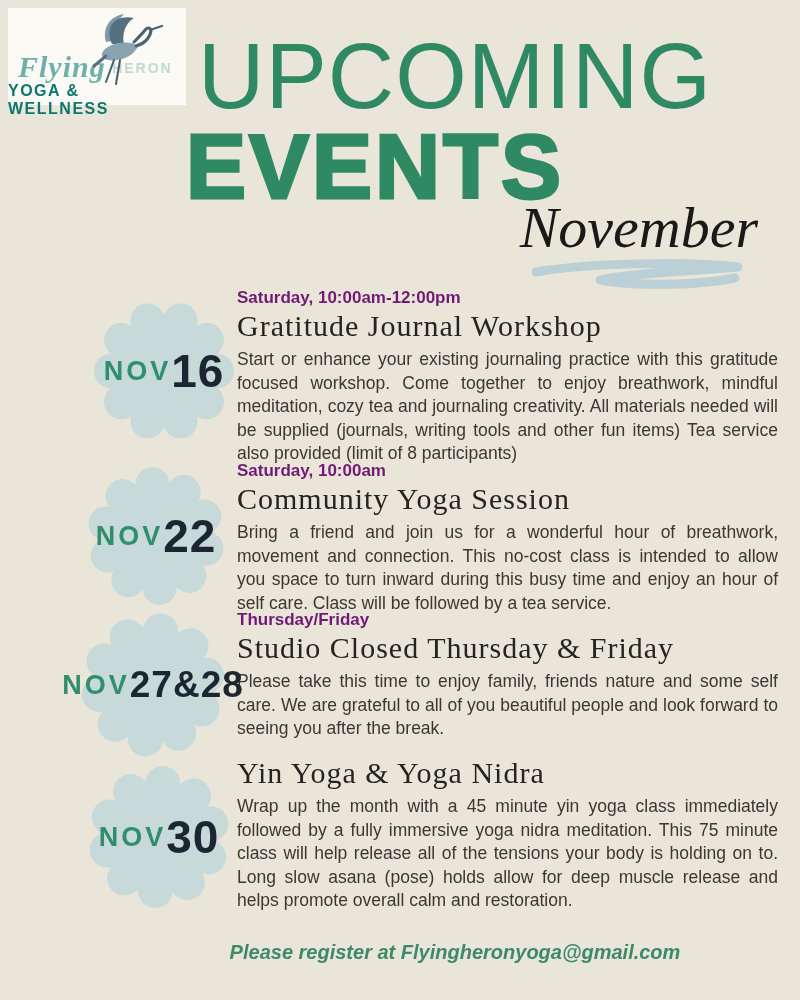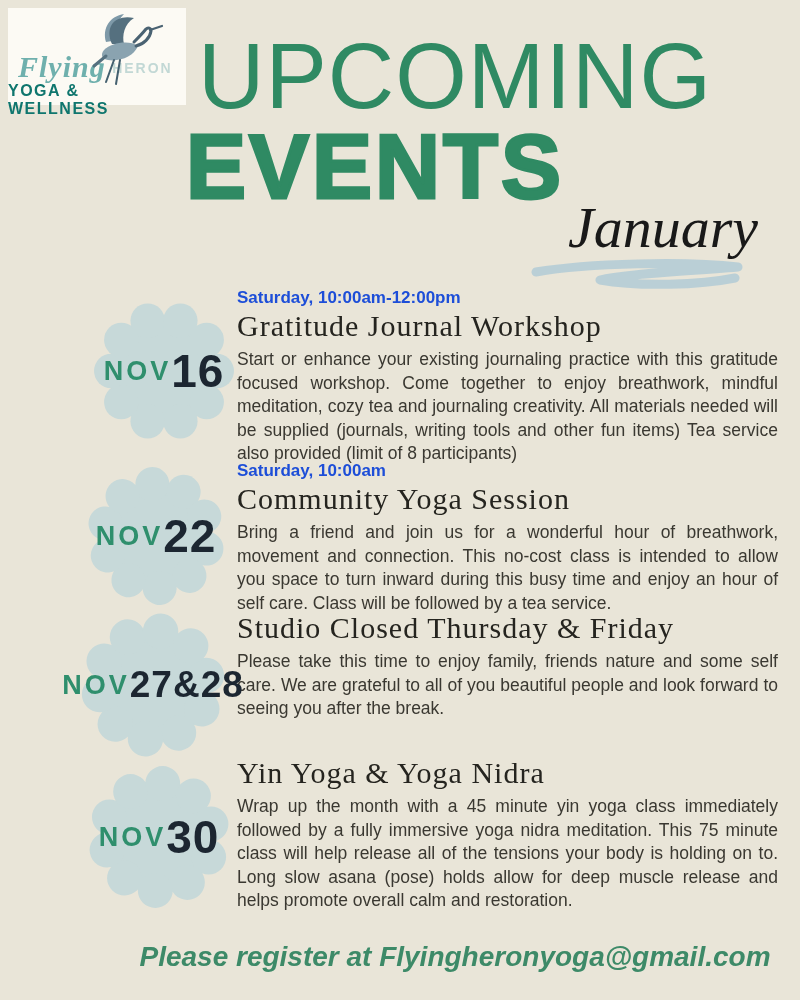--- a/index.html
+++ b/index.html
@@ -66,35 +66,35 @@
   .badge-month {
     font-size:27px; font-weight:700; color:#2f8f6d; letter-spacing:3px; line-height:1.05;
   }
   .badge-day {
     font-size:46px; font-weight:700; color:#1c2631; line-height:1.05; letter-spacing:1px;
   }
   .e3 .badge-day { font-size:37px; }
 
   .etext { margin-left:237px; width:541px; }
   .time {
-    color:#1d4ed8; font-size:17px; font-weight:600; line-height:20px;
+    color:#701a75; font-size:17px; font-weight:600; line-height:20px;
   }
   .etitle {
     font-family:"Liberation Serif", serif; font-weight:500;
     font-size:30px; color:#25241f; line-height:34px; margin:1px 0 5px 0;
     letter-spacing:1px; white-space:nowrap;
   }
   .edesc {
     font-size:17.5px; line-height:23.5px; color:#3a3831; text-align:justify;
   }
 
   
   .footer {
     position:absolute; left:110px; top:941px; width:690px; text-align:center;
-    font-style:italic; font-weight:700; font-size:28px; color:#3d8a68;
+    font-style:italic; font-weight:700; font-size:20px; color:#3d8a68;
   }
 </style>
 </head>
 <body>
 
 <div class="logo-box">
   <svg class="heron-svg" viewBox="0 0 110 74">
 
     <path d="M52,30 C48,16 56,4 70,2 C62,10 62,20 64,28 Z" fill="#7e99a8"></path>
 
@@ -113,21 +113,21 @@
   </svg>
   <div class="logo-line1">
     <span class="logo-flying">Flying</span>
     <span class="logo-heron">HERON</span>
   </div>
   <div class="logo-line2">YOGA &amp; WELLNESS</div>
 </div>
 
 <div class="title-upcoming">UPCOMING</div>
 <div class="title-events">EVENTS</div>
-<div class="title-month">January</div>
+<div class="title-month">November</div>
 <svg class="squiggle-svg" viewBox="0 0 222 40">
   <path d="M8,14 C60,5 160,3 210,9 C150,14 95,16 72,22 C112,29 172,27 207,20" fill="none" stroke="#b7ced6" stroke-width="9" stroke-linecap="round" stroke-linejoin="round" opacity="0.95"></path>
 </svg>
 
 <div class="event e1">
   <div class="badge">
     <svg viewBox="0 0 140 140">
       <g fill="#c7d9d9">
         <circle cx="70" cy="70" r="55"></circle>
         <circle cx="122" cy="70" r="17"></circle>
@@ -199,20 +199,21 @@
         <circle cx="86.1" cy="20.5" r="17"></circle>
           <circle cx="112.1" cy="39.4" r="17"></circle>
       </g>
     </svg>
     <div class="badge-txt">
       <div class="badge-month">NOV</div>
       <div class="badge-day">27&amp;28</div>
     </div>
   </div>
   <div class="etext">
+    <div class="time">Thursday/Friday</div>
     <div class="etitle">Studio Closed Thursday &amp; Friday</div>
     <div class="edesc">Please take this time to enjoy family, friends nature and some self care. We are grateful to all of you beautiful people and look forward to seeing you after the break.</div>
   </div>
 </div>
 
 <div class="event e4">
   <div class="badge">
     <svg viewBox="0 0 140 140" style="transform:rotate(22deg)">
       <g fill="#c7d9d9">
         <circle cx="70" cy="70" r="55"></circle>

